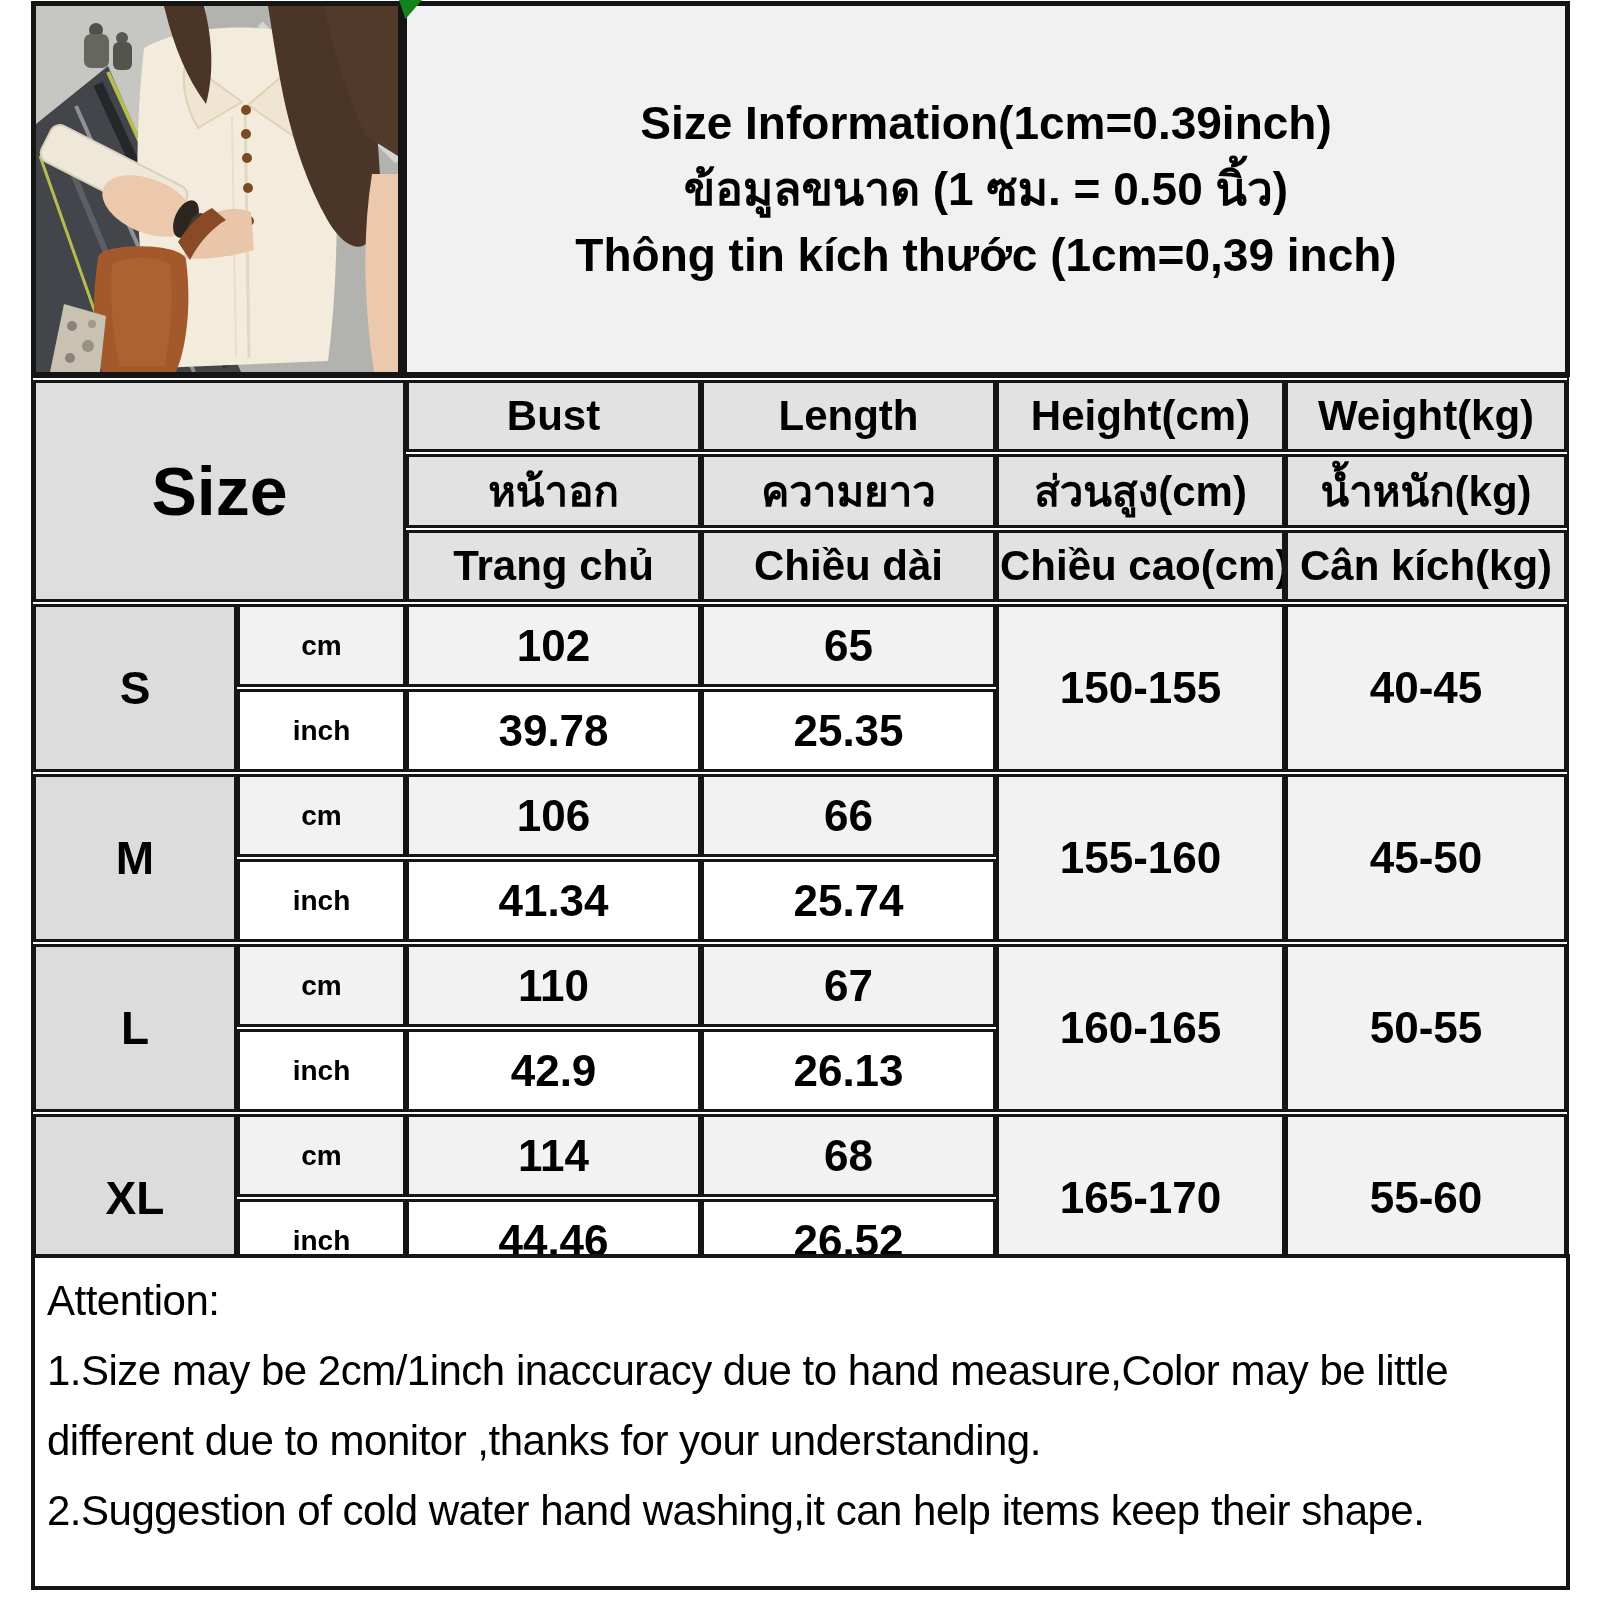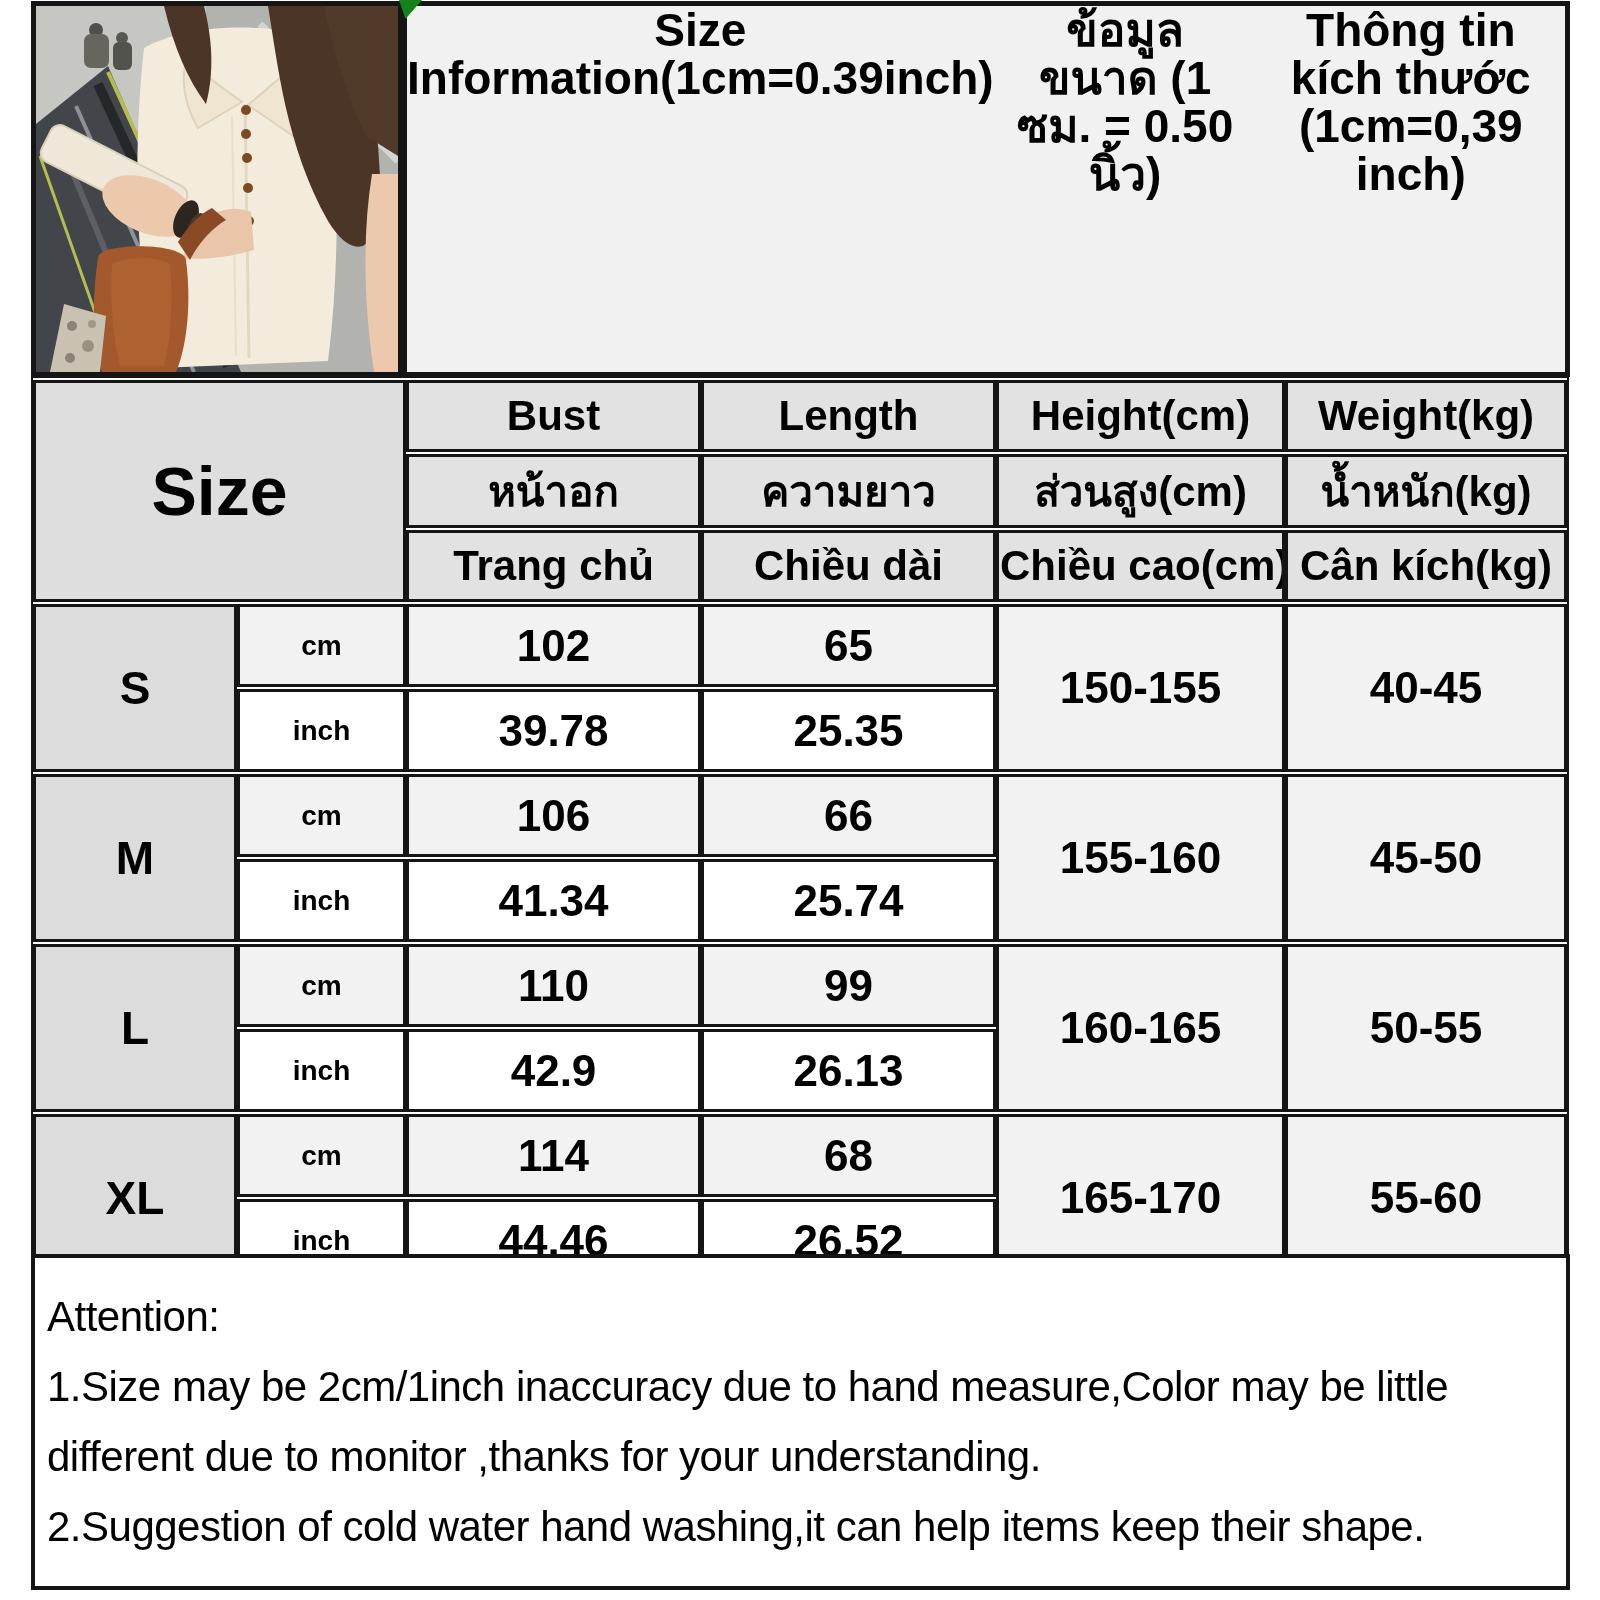--- a/index.html
+++ b/index.html
@@ -9,21 +9,21 @@
   }
   
   .top-row{position:absolute;left:31px;top:1px;width:1539px;height:376px;display:flex;}
   .photo-box{
     width:372px;height:100%;box-sizing:border-box;border:5px solid #151515;
     background:#b2b2ae;flex:0 0 auto;overflow:hidden;
   }
   .photo-box svg{display:block;width:100%;height:100%;}
   .title-box{
     flex:1 1 auto;box-sizing:border-box;border:5px solid #151515;border-left-width:4px;
-    background:#f1f1f1;display:flex;flex-direction:row;justify-content:center;
+    background:#f1f1f1;display:flex;flex-direction:column;justify-content:center;
     text-align:center;gap:18px;
   }
   .title-line{font-weight:bold;font-size:46px;line-height:48px;letter-spacing:0px;}
   .green-flag{
     position:absolute;left:399px;top:0;width:23px;height:19px;z-index:5;
     clip-path:polygon(0 0,100% 0,28% 100%);
   }
   
   .table-wrap{
     position:absolute;left:31px;top:376px;width:1538px;box-sizing:border-box;
@@ -42,21 +42,21 @@
   .drow td{height:83px;font-size:44px;}
   td.szlabel{background:#dcdcdc;font-size:46px;}
   td.cmbg{background:#f2f2f2;}
   td.whitebg{background:#ffffff;}
   td.unit{font-size:28px;}
   td.range{background:#f2f2f2;font-size:44px;}
   
   .attention-box{
     position:absolute;left:31px;top:1254px;width:1539px;height:336px;
     box-sizing:border-box;border:4px solid #151515;background:#ffffff;
-    padding:24px 14px 0 12px;
+    padding:8px 14px 0 12px;
   }
   .attention-box .att-text{
     font-size:42px;line-height:70px;font-weight:normal;letter-spacing:-0.5px;
   }
 </style>
 </head>
 <body>
 
 <div class="stage">
 
@@ -205,21 +205,21 @@
       <tr class="drow">
         <td class="unit whitebg">inch</td>
         <td class="whitebg">41.34</td>
         <td class="whitebg">25.74</td>
       </tr>
 
       <tr class="drow">
         <td class="szlabel" rowspan="2">L</td>
         <td class="unit cmbg">cm</td>
         <td class="cmbg">110</td>
-        <td class="cmbg">99</td>
+        <td class="cmbg">67</td>
         <td class="range" rowspan="2">160-165</td>
         <td class="range" rowspan="2">50-55</td>
       </tr>
       <tr class="drow">
         <td class="unit whitebg">inch</td>
         <td class="whitebg">42.9</td>
         <td class="whitebg">26.13</td>
       </tr>
 
       <tr class="drow">

